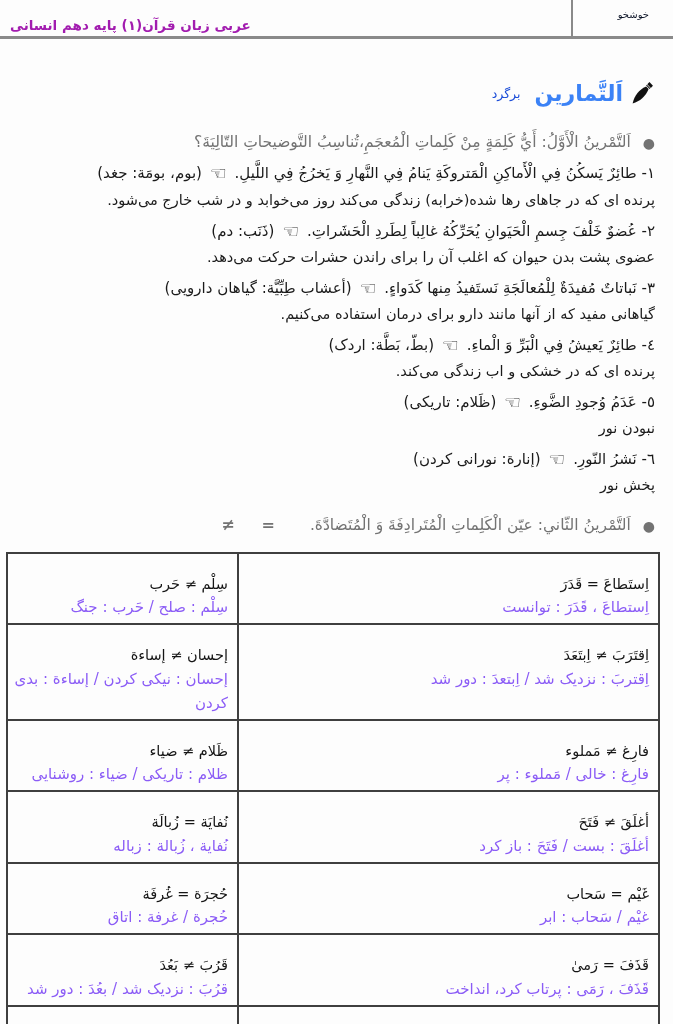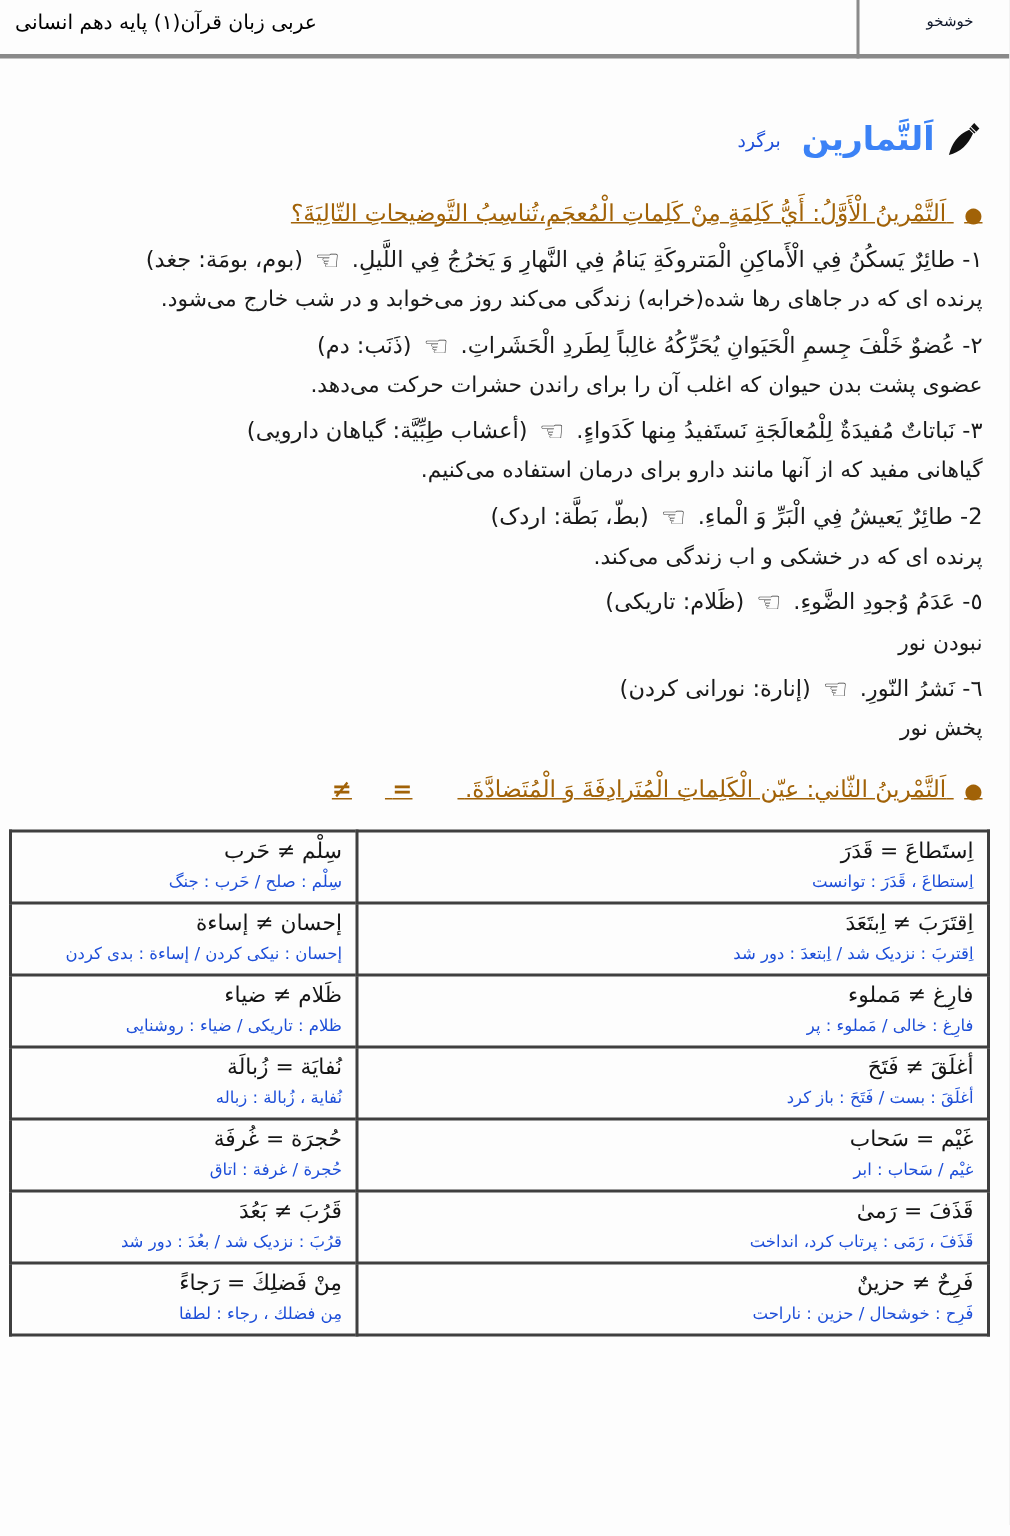--- a/index.html
+++ b/index.html
@@ -9,66 +9,66 @@
     margin: 0 auto;
     background: #fdfdfd;
     font-family: "DejaVu Sans", sans-serif;
     color: #1c1c1c;
     overflow: hidden;
     position: relative;
   }
   
   .hdr { position: relative; height: 39px; border-bottom: 3px solid #8a8a8a; }
   .hdr-course {
-    position: absolute; left: 10px; top: 7px;
-    direction: rtl; font-size: 13.5px; font-weight: normal; color:#000000;
+    position: absolute; left: 10px; top: 17px;
+    direction: rtl; font-size: 13.5px; font-weight: bold; color:#a21caf;
   }
   .hdr-vline {
     position: absolute; left: 571px; top: 0;
     width: 2px; height: 39px; background: #8a8a8a;
   }
   .hdr-brand {
     position: absolute; right: 24px; top: 9px;
     direction: rtl; font-size: 10px; font-weight: normal; color:#0f172a;
   }
   
   .content { direction: rtl; padding: 0 18px 0 14px; }
   .section-head {
     margin-top: 42px;
     display: flex; align-items: center; gap: 7px;
   }
   .pen-wrap { display:inline-flex; align-items:center; }
   .section-title { font-size: 22px; font-weight: bold; color:#3b82f6; letter-spacing:-0.5px; }
   .back-link { color: #1d4ed8; font-size: 12.5px; margin-right: 7px; text-decoration: none; cursor: pointer; }
-  .ex-head { margin-top: 23px; font-size: 15.5px; line-height: 1.7; color:#a16207;text-decoration:underline; }
+  .ex-head { margin-top: 23px; font-size: 15.5px; line-height: 1.7; color:#737373; }
   .bullet { font-size: 14px; margin-left: 7px; position: relative; top: 1px; }
   .item { margin-top: 0; }
   .item-ar { font-size: 15px; line-height: 1.75; color:#1a1a1a; }
   .hand { font-size: 19px; color:#333; margin: 0 3px; position: relative; top: 2px; }
   .item-fa { font-size: 14.5px; line-height: 1.65; color:#1a1a1a; padding-left: 4px; }
   .ex2-head { margin-top: 13px; }
   .sym { font-size: 16px; font-weight: bold; }
   .sym-eq  { margin-right: 30px; }
   .sym-neq { margin-right: 22px; }
   
   table.vocab {
     width: 618px;
     margin: 13px -5px 0 auto;
     border-collapse: collapse;
     table-layout: fixed;
   }
   .vocab td {
     border: 2px solid #3f3f3f;
     vertical-align: top;
-    padding: 2px 9px 4px 6px;
+    padding: 19px 9px 4px 6px;
   }
   .vocab td.col-r { width: 421px; }
   .vocab td.col-l { width: 231px; }
   .cell-l1 { font-size: 14.5px; line-height: 1.55; color:#151515; }
-  .cell-l2 { font-size: 11px; line-height: 1.6; color:#1d4ed8; }
+  .cell-l2 { font-size: 15px; line-height: 1.6; color:#8b5cf6; }
 </style>
 </head>
 <body>
 
 <div class="page">
 
   <div class="hdr">
     <div class="hdr-course">عربی زبان قرآن(۱) پایه دهم انسانی</div>
     <div class="hdr-vline"></div>
     <div class="hdr-brand">خوشخو</div>
@@ -115,21 +115,21 @@
       <div class="item-ar">
         <span>۳- نَباتاتٌ مُفيدَةٌ لِلْمُعالَجَةِ نَستَفيدُ مِنها كَدَواءٍ.</span>
         <span class="hand">☜</span>
         <span>(أعشاب طِبِّيَّة: گیاهان دارویی)</span>
       </div>
       <div class="item-fa">گیاهانی مفید که از آنها مانند دارو برای درمان استفاده می‌کنیم.</div>
     </div>
 
     <div class="item">
       <div class="item-ar">
-        <span>2- طائِرٌ يَعيشُ فِي الْبَرِّ وَ الْماءِ.</span>
+        <span>٤- طائِرٌ يَعيشُ فِي الْبَرِّ وَ الْماءِ.</span>
         <span class="hand">☜</span>
         <span>(بطّ، بَطَّة: اردک)</span>
       </div>
       <div class="item-fa">پرنده ای که در خشکی و اب زندگی می‌کند.</div>
     </div>
 
     <div class="item">
       <div class="item-ar">
         <span>٥- عَدَمُ وُجودِ الضَّوءِ.</span>
         <span class="hand">☜</span>

